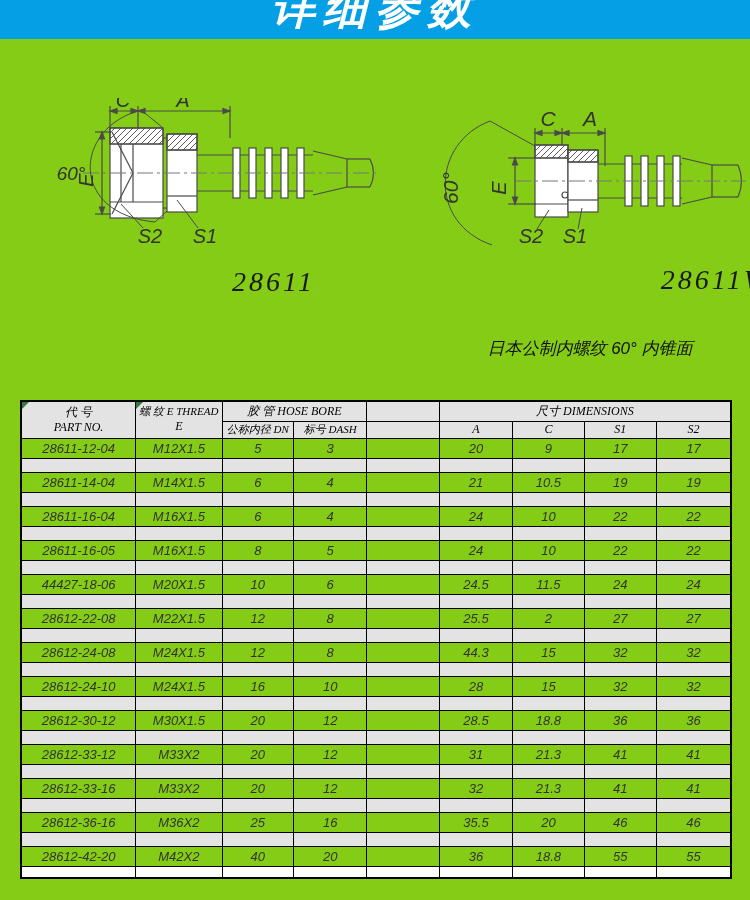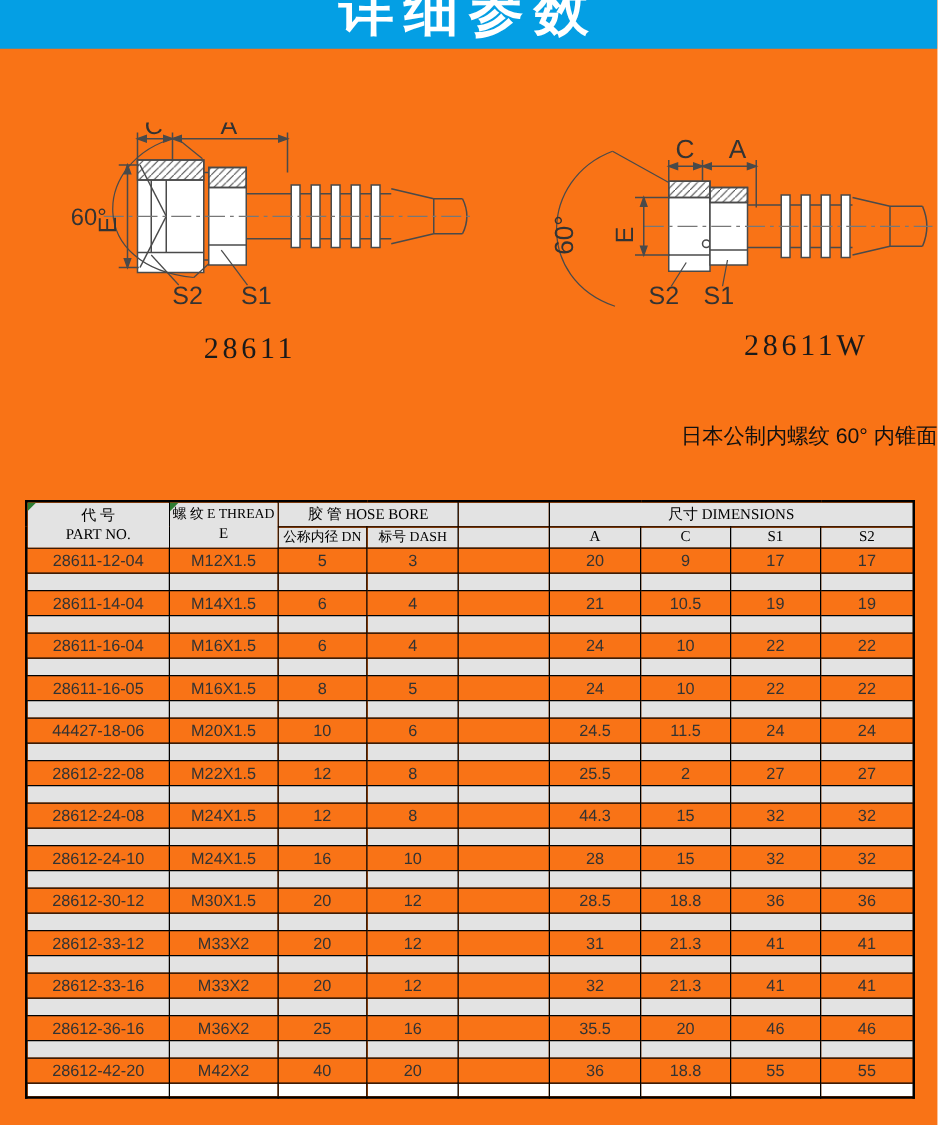--- a/index.html
+++ b/index.html
@@ -1,36 +1,36 @@
 <!DOCTYPE html>
 <html><head>
 <meta charset="utf-8">
 <style>
   html,body { margin:0; padding:0; background:#fff; }
-  .page { position:relative; width:750px; height:900px; background:#f97316; overflow:hidden;
-          font-family:"Liberation Sans", sans-serif; }
+  .page { position:relative; width:750px; height:900px; background:#84cc16; overflow:hidden;
+          font-family:"Liberation Sans", sans-serif;font-style:italic; }
 
   
   .banner { position:absolute; left:0; top:0; width:750px; height:39px; overflow:hidden; }
   .banner-title { position:absolute; top:-21px; left:0; width:100%; text-align:center;
                   font-size:44px; font-weight:bold; color:#ffffff; letter-spacing:8px;
                   font-family:"Liberation Sans", sans-serif; white-space:nowrap; }
 
   
   .diagram { position:absolute; width:330px; height:162px; }
   .diagram-left  { left:55px;  top:98px; }
   .diagram-right { left:420px; top:98px; }
   .diagram text { font-family:"Liberation Sans", sans-serif; fill:#333; }
 
-  .model-caption { position:absolute; font-family:"Liberation Serif", serif; font-size:24px;
-                   color:#1a1a1a; text-align:center; letter-spacing:3px; }
+  .model-caption { position:absolute; font-family:"Liberation Serif", serif; font-size:28px;
+                   color:#1a1a1a; text-align:right; letter-spacing:3px; }
   .model-left  { left:85px;  top:266px; width:230px; }
   .model-right { left:520px; top:264px; width:250px; }
 
-  .jp-caption { position:absolute; left:430px; top:337px; width:320px; text-align:right;
+  .jp-caption { position:absolute; left:430px; top:337px; width:320px; text-align:center;
                 font-size:17px; color:#111; }
 
   
   table.spec { position:absolute; left:20px; top:400px; width:712px;
                border-collapse:collapse; table-layout:fixed; border:2px solid #000; }
   .spec td { border:1px solid #000; text-align:center; vertical-align:middle; padding:0;
              color:#333; font-size:13px; overflow:hidden; white-space:nowrap; }
   .spec tr.hdr td { background:#E3E3E3; font-family:"Liberation Serif", serif;
                     font-size:12px; color:#000; }
   .spec tr.r1 { height:20px; }

